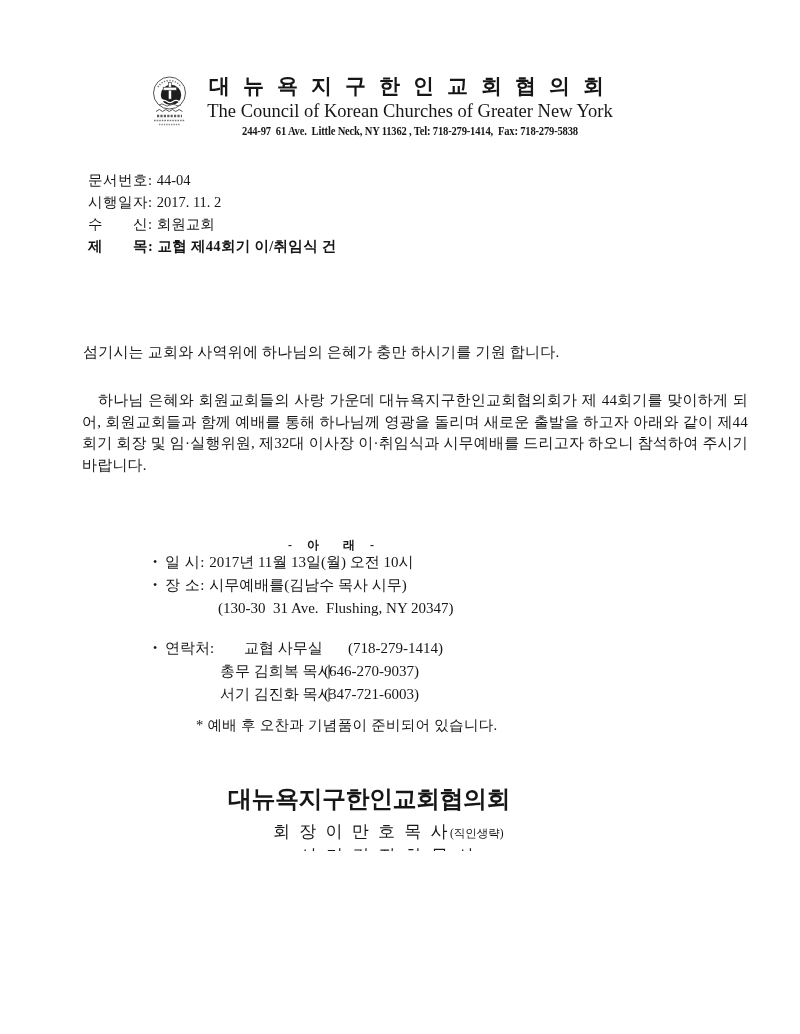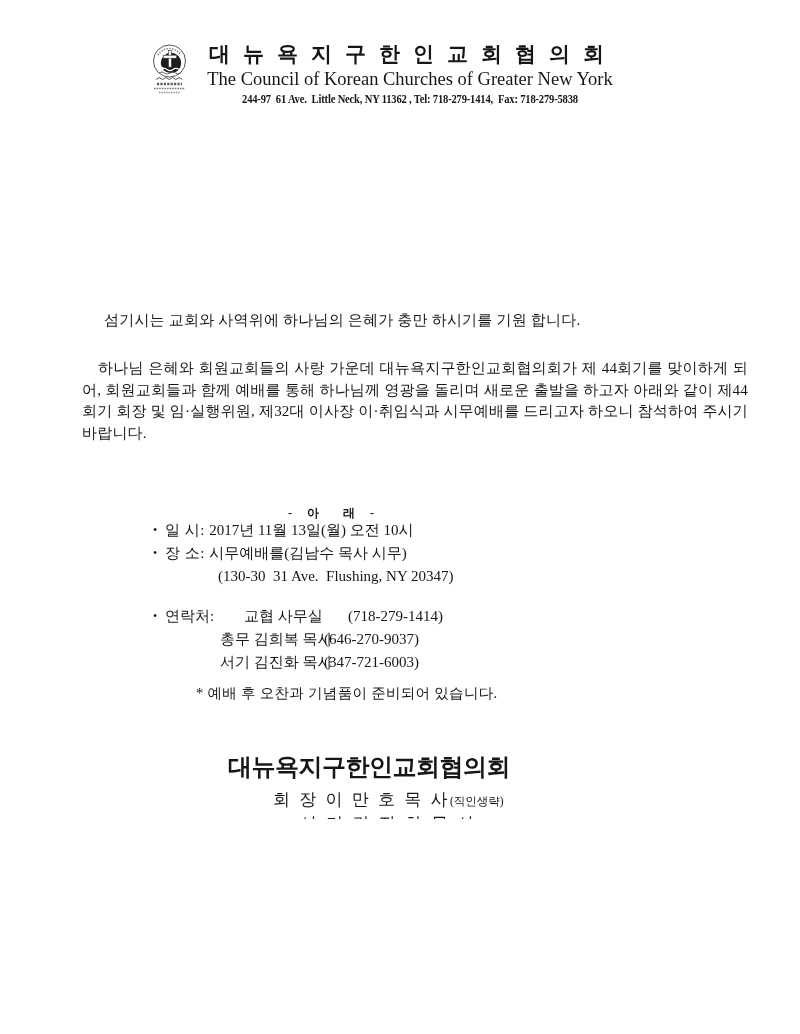--- a/index.html
+++ b/index.html
@@ -1,20 +1,21 @@
 <!DOCTYPE html>
 <html><head>
 <meta charset="utf-8">
 <title>Scanned Letter</title>
 <style>
   html,body { margin:0; padding:0; background:#ffffff; }
   #page {
     position:relative; width:800px; height:819px; background:#ffffff;
     font-family:"Liberation Serif","DejaVu Serif",serif; color:#161616;
     overflow:hidden;
+    margin-top:32px;
   }
 
   
   .logo { position:absolute; left:150px; top:42px; width:40px; height:53px; }
   .titles { position:absolute; left:203px; top:40px; width:414px; text-align:center; }
   .t-ko {
     font-family:"Liberation Sans","DejaVu Sans",sans-serif;
     font-weight:bold; font-size:21px; letter-spacing:13px; white-space:nowrap;
     margin-left:6px;
   }
@@ -24,21 +25,21 @@
     transform:scaleX(0.88); transform-origin:50% 50%; letter-spacing:-0.2px;
   }
 
   
   .meta { position:absolute; left:88px; top:137px; font-size:14.5px; line-height:22px; }
   .meta-line { white-space:pre; }
   .meta-line .lab { letter-spacing:0.5px; }
   .meta-line.subject { font-weight:bold; letter-spacing:0.3px; }
 
   
-  .greeting { position:absolute; left:88px; top:311px; width:662px; font-size:15px; text-indent:16px; letter-spacing:0.2px; }
+  .greeting { position:absolute; left:67px; top:311px; width:662px; font-size:15px; text-indent:16px; letter-spacing:0.2px; }
   .main-para {
     position:absolute; left:82px; top:358px; width:666px;
     font-size:15px; line-height:21.5px; text-indent:16px; text-align:justify; letter-spacing:0.2px;
   }
   .below-heading { position:absolute; left:288px; top:505px; font-size:12px; font-weight:bold; white-space:pre; letter-spacing:6px; }
 
   
   .details { position:absolute; left:153px; top:519px; font-size:15px; line-height:23px; }
   .d-row { display:flex; white-space:pre; }
   .bullet { width:12px; font-size:12px; line-height:23px; }
@@ -82,20 +83,26 @@
       <line x1="4" y1="46.5" x2="35" y2="46.5" stroke="#777" stroke-width="1.7" stroke-dasharray="1.6,1"></line>
       <line x1="9" y1="50.5" x2="30" y2="50.5" stroke="#8a8a8a" stroke-width="1.4" stroke-dasharray="1.4,1"></line>
     </svg>
   </div>
   <div class="titles">
     <div class="t-ko">대뉴욕지구한인교회협의회</div>
     <div class="t-en">The Council of Korean Churches of Greater New York</div>
     <div class="t-addr">244-97  61 Ave.  Little Neck, NY 11362 , Tel: 718-279-1414,  Fax: 718-279-5838</div>
   </div>
 
+  <div class="meta">
+    <div class="meta-line"><span class="lab">문서번호: </span><span>44-04</span></div>
+    <div class="meta-line"><span class="lab">시행일자: </span><span>2017. 11. 2</span></div>
+    <div class="meta-line"><span class="lab">수　　신: </span><span>회원교회</span></div>
+    <div class="meta-line subject"><span class="lab">제　　목: </span><span>교협 제44회기 이/취임식 건</span></div>
+  </div>
 
   <div class="greeting">섬기시는 교회와 사역위에 하나님의 은혜가 충만 하시기를 기원 합니다.</div>
   <div class="main-para">하나님 은혜와 회원교회들의 사랑 가운데 대뉴욕지구한인교회협의회가 제 44회기를 맞이하게 되어, 회원교회들과 함께 예배를 통해 하나님께 영광을 돌리며 새로운 출발을 하고자 아래와 같이 제44회기 회장 및 임·실행위원, 제32대 이사장 이·취임식과 시무예배를 드리고자 하오니 참석하여 주시기 바랍니다.</div>
   <div class="below-heading">- 아　래 -</div>
 
   <div class="details">
     <div class="d-row">
       <span class="bullet">•</span><span class="d-label">일 시: </span><span>2017년 11월 13일(월) 오전 10시</span>
     </div>
     <div class="d-row">

